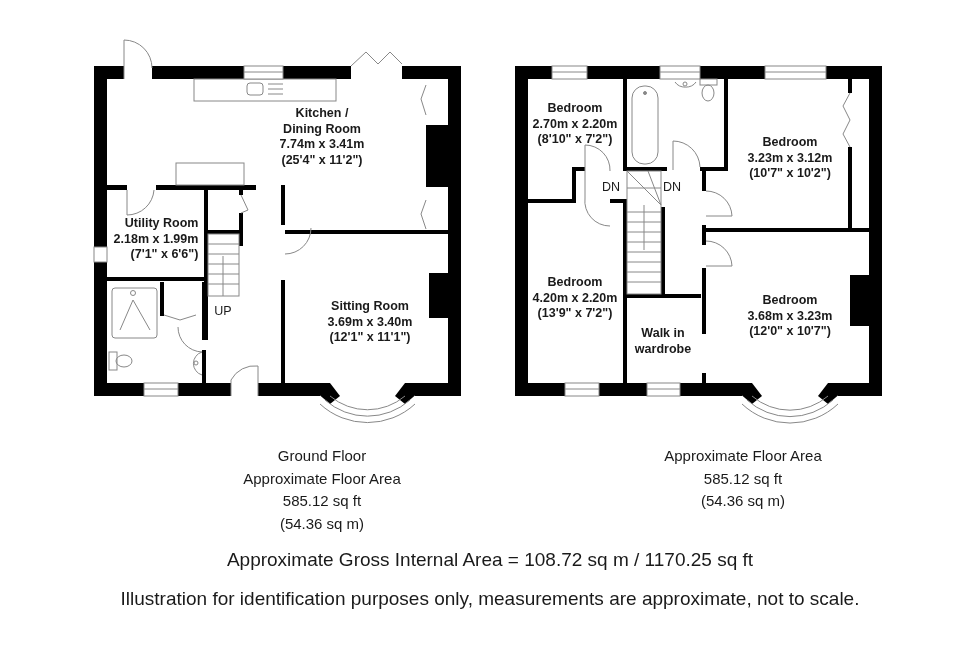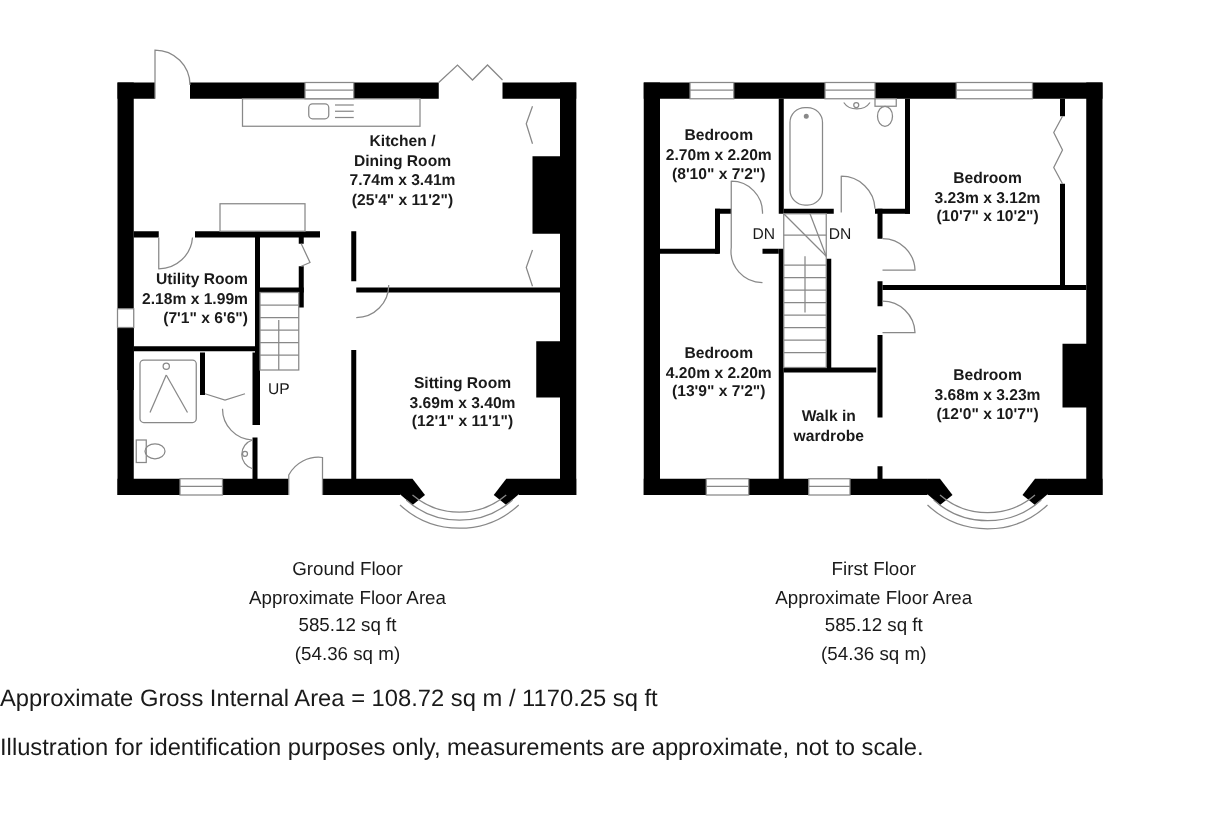--- a/index.html
+++ b/index.html
@@ -1,22 +1,22 @@
 <!DOCTYPE html>
 <html><head>
 <meta charset="utf-8">
 <style>
   html, body { margin: 0; padding: 0; background: #ffffff; }
   body { width: 980px; height: 661px; position: relative; overflow: hidden;
          font-family: "Liberation Sans", sans-serif; color: #1a1a1a; }
   svg.plan { position: absolute; left: 0; top: 0; }
   .lbl { position: absolute; text-align: center; font-size: 12.5px; line-height: 15.5px; color: #1a1a1a; white-space: nowrap; transform: translateX(-50%); font-weight: bold; }
   .lbl div { display: block; }
-  .floor-cap { position: absolute; text-align: center; font-size: 15px; line-height: 22.5px; transform: translateX(-50%); white-space: nowrap; }
-  .footer { position: absolute; left: 0; width: 980px; font-size: 19px; white-space: nowrap; }
+  .floor-cap { position: absolute; text-align: center; font-size: 15px; line-height: 22.5px; transform: translateX(-50%); white-space: nowrap; margin-left: 44px; }
+  .footer { position: absolute; left: 0; width: 980px; text-align: center; font-size: 19px; white-space: nowrap; }
   .small { font-size: 12.5px; position: absolute; transform: translateX(-50%); }
 </style>
 </head>
 <body>
 
 <svg class="plan" width="980" height="661" viewBox="0 0 980 661">
 
   <g fill="#000" stroke="none">
 
     <rect x="94" y="66" width="30" height="13"></rect>
@@ -258,20 +258,19 @@
 <div class="small" style="left:611px; top:180px;">DN</div>
 <div class="small" style="left:672px; top:180px;">DN</div>
 
 <div class="floor-cap" style="left:278px; top:445px;">
   <div>Ground Floor</div>
   <div>Approximate Floor Area</div>
   <div>585.12 sq ft</div>
   <div>(54.36 sq m)</div>
 </div>
 <div class="floor-cap" style="left:699px; top:445px;">
-  <div>First Floor</div>
   <div>Approximate Floor Area</div>
   <div>585.12 sq ft</div>
   <div>(54.36 sq m)</div>
 </div>
 
 <div class="footer" style="top:549px;">Approximate Gross Internal Area = 108.72 sq m / 1170.25 sq ft</div>
 <div class="footer" style="top:588px;">Illustration for identification purposes only, measurements are approximate, not to scale.</div>
 
 </body></html>

